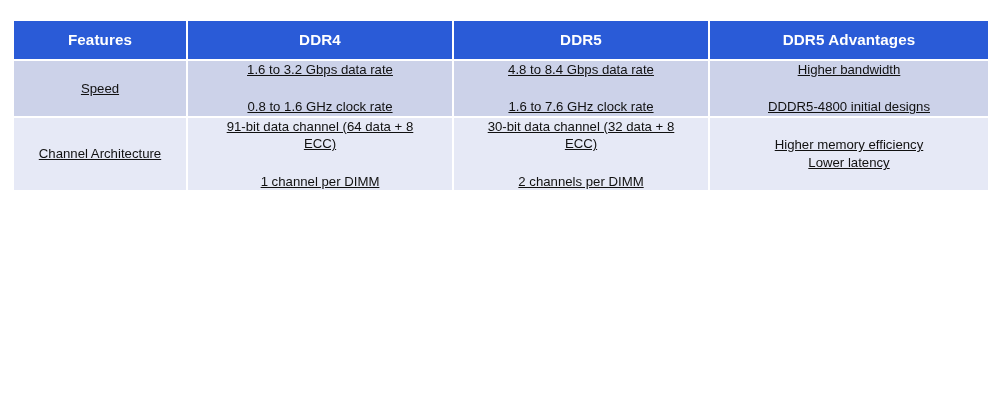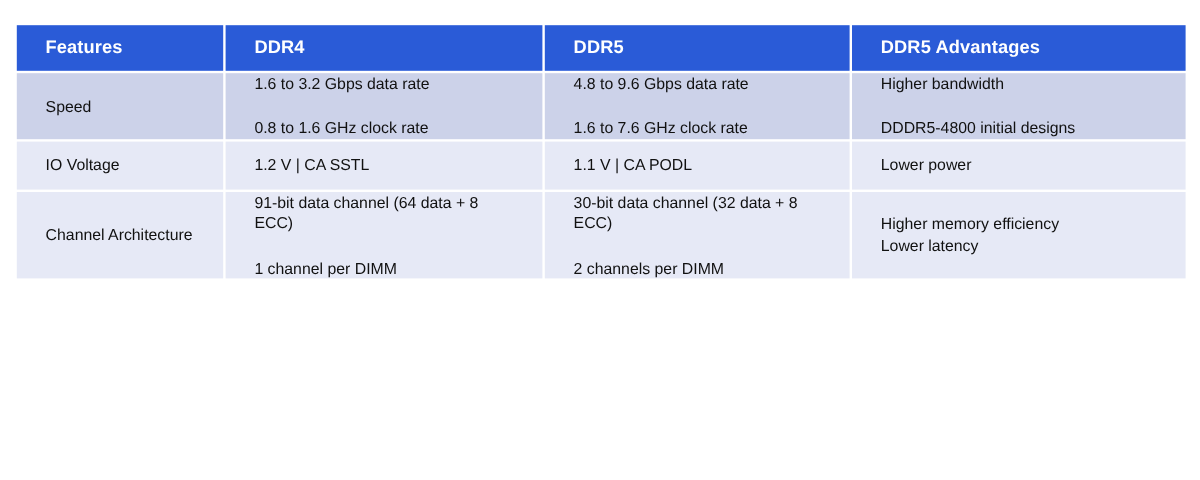--- a/index.html
+++ b/index.html
@@ -18,21 +18,21 @@
     left: 12px;
     top: 19px;
     width: 976px;
     border-collapse: separate;
     border-spacing: 2px 2px;
     table-layout: fixed;
   }
   #comparison-table th,
   #comparison-table td {
     padding: 0 24px;
-    text-align: left;
+    text-align: center;
     vertical-align: middle;
     font-size: 13.2px;
     color: #111111;
     line-height: 1.32;
     overflow: hidden;
   }
   #comparison-table thead th {
     background: #2a5bd7;
     color: #ffffff;
     font-weight: bold;
@@ -41,21 +41,21 @@
     letter-spacing: 0.1px;
   }
   .col-feature   { width: 172px; }
   .col-ddr4      { width: 264px; }
   .col-ddr5      { width: 254px; }
   .col-adv       { width: 278px; }
 
   tbody tr.row-dark  td { background: #ccd2e9; }
   tbody tr.row-light td { background: #e6e9f6; }
 
-  tbody tr.h-tall  td { height: 50px; }
+  tbody tr.h-tall  td { height: 50px; text-decoration: underline; }
   tbody tr.h-short td { height: 40px; }
   tbody tr.h-mid   td { height: 44px; }
 
   .cell-lines { display: block; }
   .cell-lines .line { display: block; }
   .cell-lines.spaced .line + .line { margin-top: 20px; }
   .cell-lines.tight  .line + .line { margin-top: 1px; }
 
   .cell-top { vertical-align: top; padding-top: 10px; }
 </style>
@@ -82,38 +82,32 @@
     <tr class="row-dark h-tall">
       <td>Speed</td>
       <td class="cell-top">
         <span class="cell-lines spaced">
           <span class="line">1.6 to 3.2 Gbps data rate</span>
           <span class="line">0.8 to 1.6 GHz clock rate</span>
         </span>
       </td>
       <td class="cell-top">
         <span class="cell-lines spaced">
-          <span class="line">4.8 to 9.6 Gbps data rate</span>
+          <span class="line">4.8 to 8.4 Gbps data rate</span>
           <span class="line">1.6 to 7.6 GHz clock rate</span>
         </span>
       </td>
       <td class="cell-top">
         <span class="cell-lines spaced">
           <span class="line">Higher bandwidth</span>
           <span class="line">DDDR5-4800 initial designs</span>
         </span>
       </td>
     </tr>
 
-    <tr class="row-light h-short">
-      <td>IO Voltage</td>
-      <td>1.2 V | CA SSTL</td>
-      <td>1.1 V | CA PODL</td>
-      <td>Lower power</td>
-    </tr>
 
 
     <tr class="row-light h-tall">
       <td>Channel Architecture</td>
       <td class="cell-top">
         <span class="cell-lines spaced">
           <span class="line">91-bit data channel (64 data + 8 ECC)</span>
           <span class="line">1 channel per DIMM</span>
         </span>
       </td>

